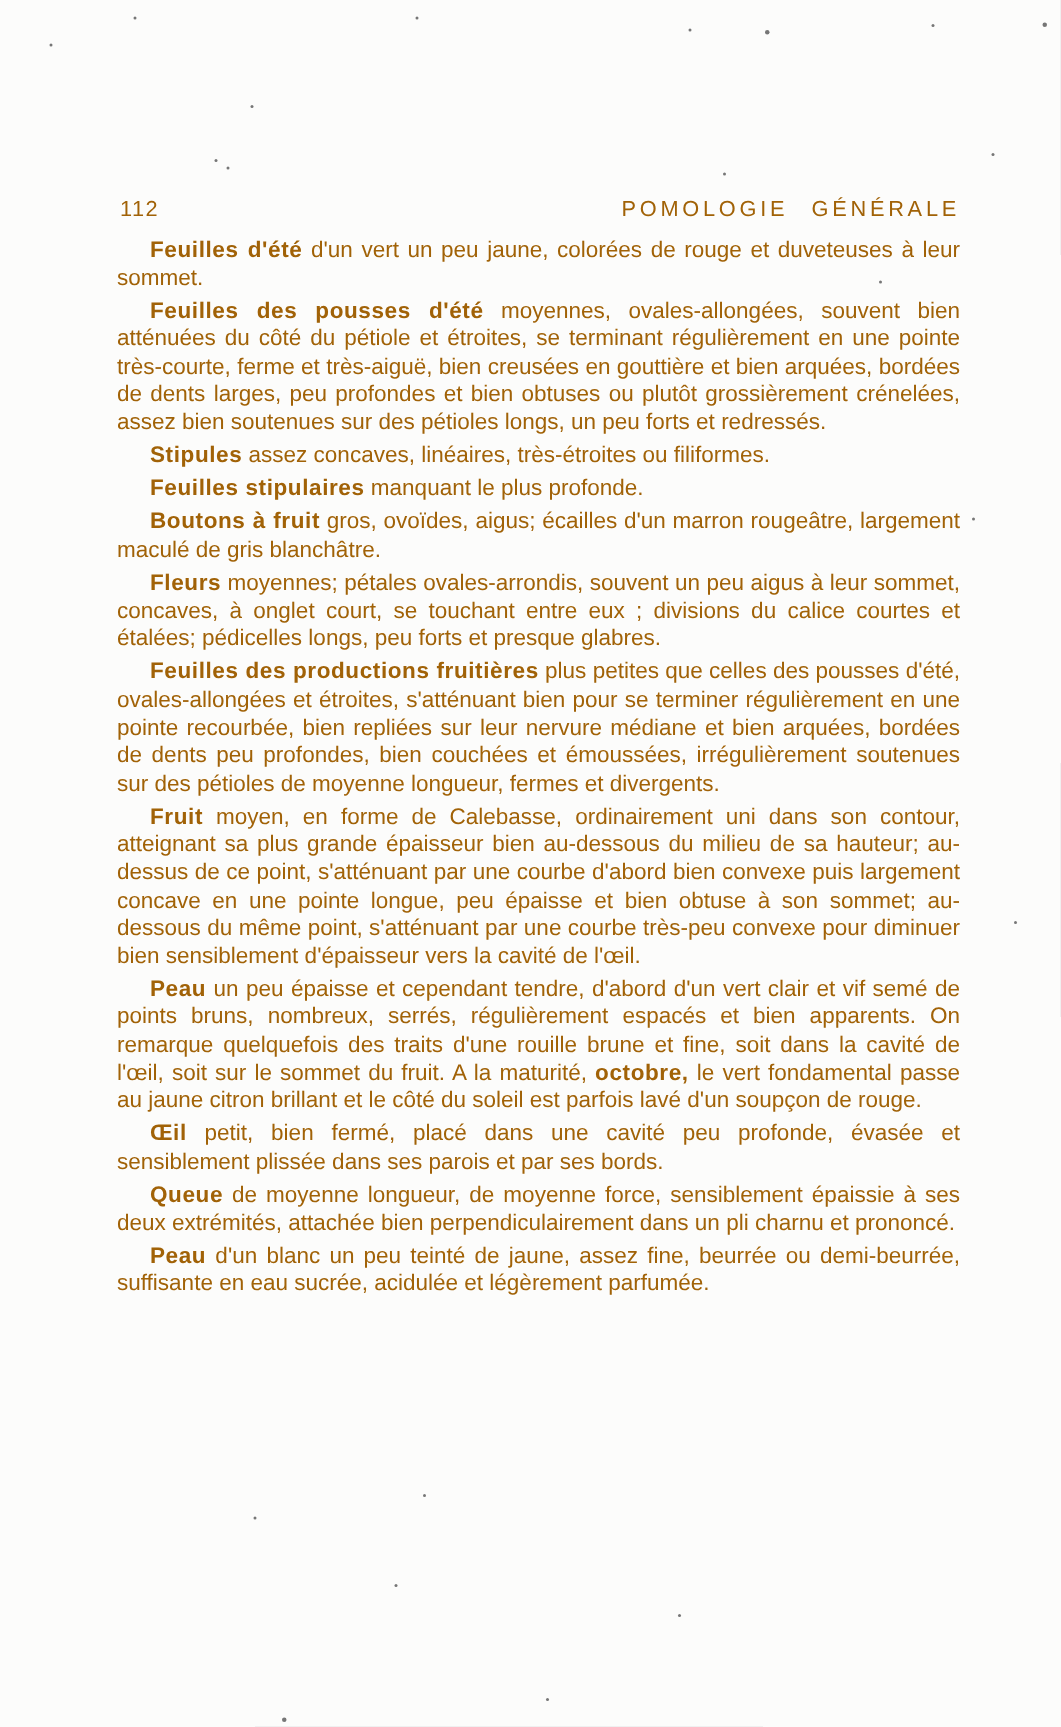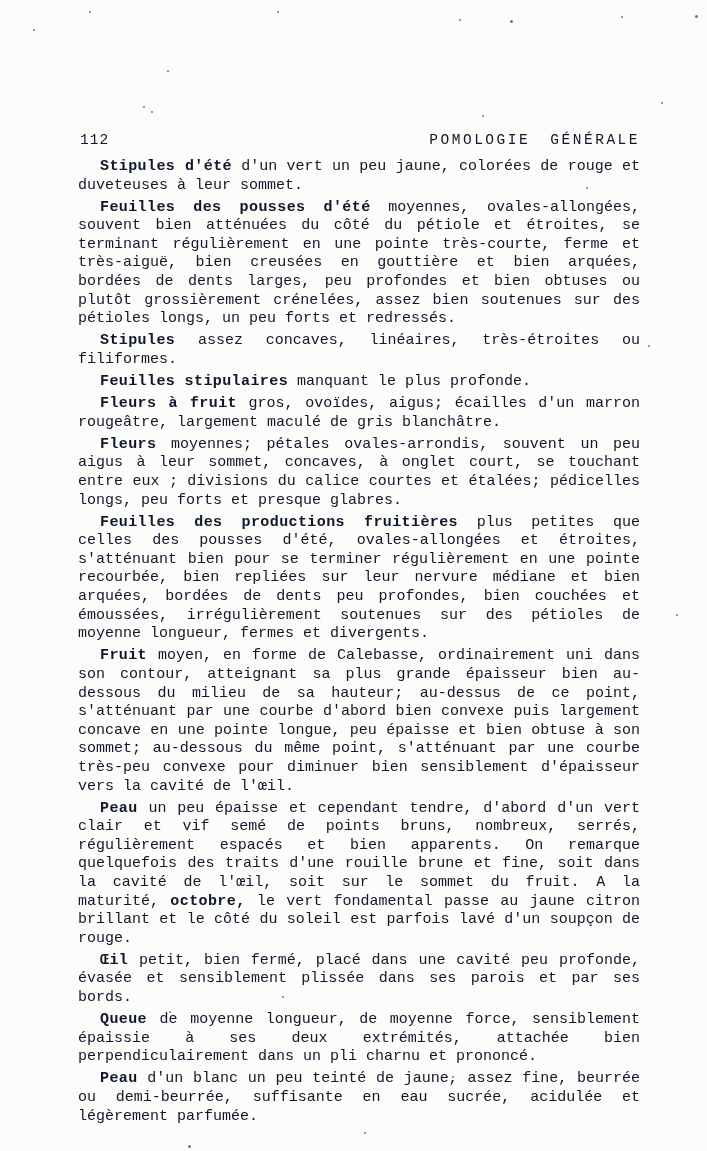--- a/index.html
+++ b/index.html
@@ -6,22 +6,22 @@
     margin: 0;
     padding: 0;
     background: #e8e8e8;
   }
   .page {
     position: relative;
     width: 707px;
     height: 1151px;
     background: #fcfcfb;
     overflow: hidden;
-    font-family: Liberation Mono, monospace;
-    color: #0f172a;
+    font-family: Liberation Sans, sans-serif;
+    color: #a16207;
     box-sizing: border-box;
   }
   .running-head {
     position: absolute;
     left: 78px;
     top: 130px;
     width: 562px;
     height: 20px;
     font-size: 15px;
     line-height: 20px;
@@ -70,25 +70,25 @@
 <body>
 
 <div class="page">
 
   <header class="running-head">
     <span class="pagenum">112</span>
     <span class="running-title">POMOLOGIE GÉNÉRALE</span>
   </header>
 
   <main class="body-text" id="paragraphs">
-      <p><b>Stipules d'été</b><span> d'un vert un peu jaune, colorées de rouge et duveteuses à leur sommet.</span></p>
+      <p><b>Feuilles d'été</b><span> d'un vert un peu jaune, colorées de rouge et duveteuses à leur sommet.</span></p>
       <p><b>Feuilles des pousses d'été</b><span> moyennes, ovales-allongées, souvent bien atténuées du côté du pétiole et étroites, se terminant régulièrement en une pointe très-courte, ferme et très-aiguë, bien creusées en gouttière et bien arquées, bordées de dents larges, peu profondes et bien obtuses ou plutôt grossièrement crénelées, assez bien soutenues sur des pétioles longs, un peu forts et redressés.</span></p>
       <p><b>Stipules</b><span> assez concaves, linéaires, très-étroites ou filiformes.</span></p>
       <p><b>Feuilles stipulaires</b><span> manquant le plus profonde.</span></p>
-      <p><b>Fleurs à fruit</b><span> gros, ovoïdes, aigus; écailles d'un marron rougeâtre, largement maculé de gris blanchâtre.</span></p>
+      <p><b>Boutons à fruit</b><span> gros, ovoïdes, aigus; écailles d'un marron rougeâtre, largement maculé de gris blanchâtre.</span></p>
       <p><b>Fleurs</b><span> moyennes; pétales ovales-arrondis, souvent un peu aigus à leur sommet, concaves, à onglet court, se touchant entre eux ; divisions du calice courtes et étalées; pédicelles longs, peu forts et presque glabres.</span></p>
       <p><b>Feuilles des productions fruitières</b><span> plus petites que celles des pousses d'été, ovales-allongées et étroites, s'atténuant bien pour se terminer régulièrement en une pointe recourbée, bien repliées sur leur nervure médiane et bien arquées, bordées de dents peu profondes, bien couchées et émoussées, irrégulièrement soutenues sur des pétioles de moyenne longueur, fermes et divergents.</span></p>
       <p><b>Fruit</b><span> moyen, en forme de Calebasse, ordinairement uni dans son contour, atteignant sa plus grande épaisseur bien au-dessous du milieu de sa hauteur; au-dessus de ce point, s'atténuant par une courbe d'abord bien convexe puis largement concave en une pointe longue, peu épaisse et bien obtuse à son sommet; au-dessous du même point, s'atténuant par une courbe très-peu convexe pour diminuer bien sensiblement d'épaisseur vers la cavité de l'œil.</span></p>
       <p><b>Peau</b><span> un peu épaisse et cependant tendre, d'abord d'un vert clair et vif semé de points bruns, nombreux, serrés, régulièrement espacés et bien apparents. On remarque quelquefois des traits d'une rouille brune et fine, soit dans la cavité de l'œil, soit sur le sommet du fruit. A la maturité, </span><b>octobre,</b><span> le vert fondamental passe au jaune citron brillant et le côté du soleil est parfois lavé d'un soupçon de rouge.</span></p>
       <p><b>Œil</b><span> petit, bien fermé, placé dans une cavité peu profonde, évasée et sensiblement plissée dans ses parois et par ses bords.</span></p>
       <p><b>Queue</b><span> de moyenne longueur, de moyenne force, sensiblement épaissie à ses deux extrémités, attachée bien perpendiculairement dans un pli charnu et prononcé.</span></p>
       <p><b>Peau</b><span> d'un blanc un peu teinté de jaune, assez fine, beurrée ou demi-beurrée, suffisante en eau sucrée, acidulée et légèrement parfumée.</span></p>
     </main>
 
   <div class="speck s2" style="left:89px;  top:11px;"></div>

